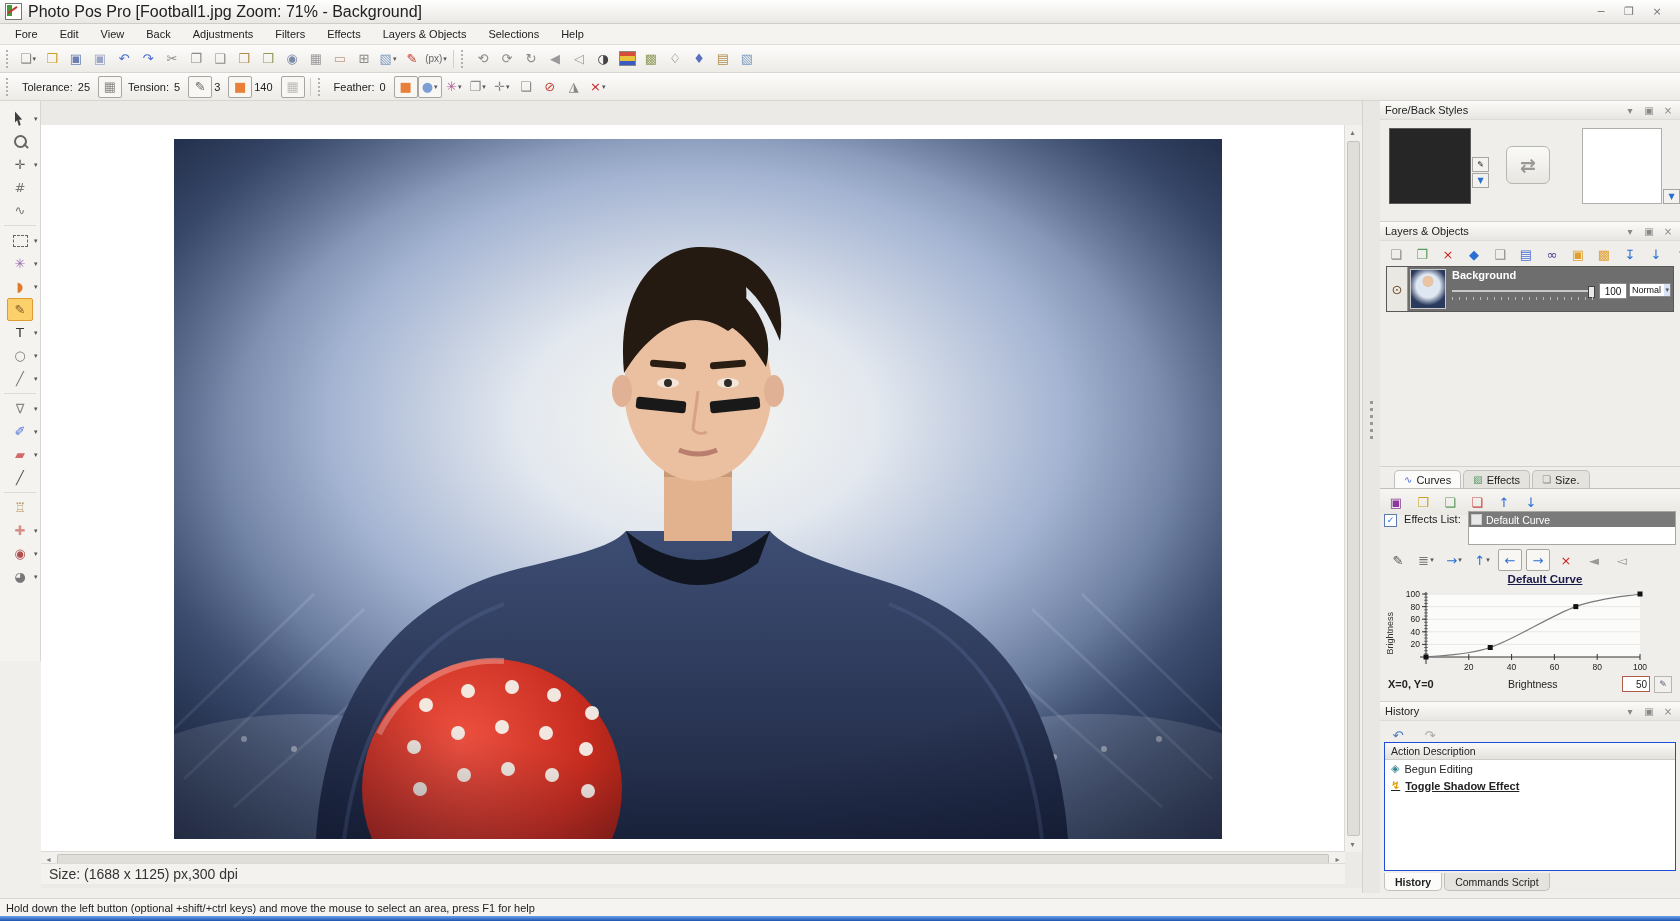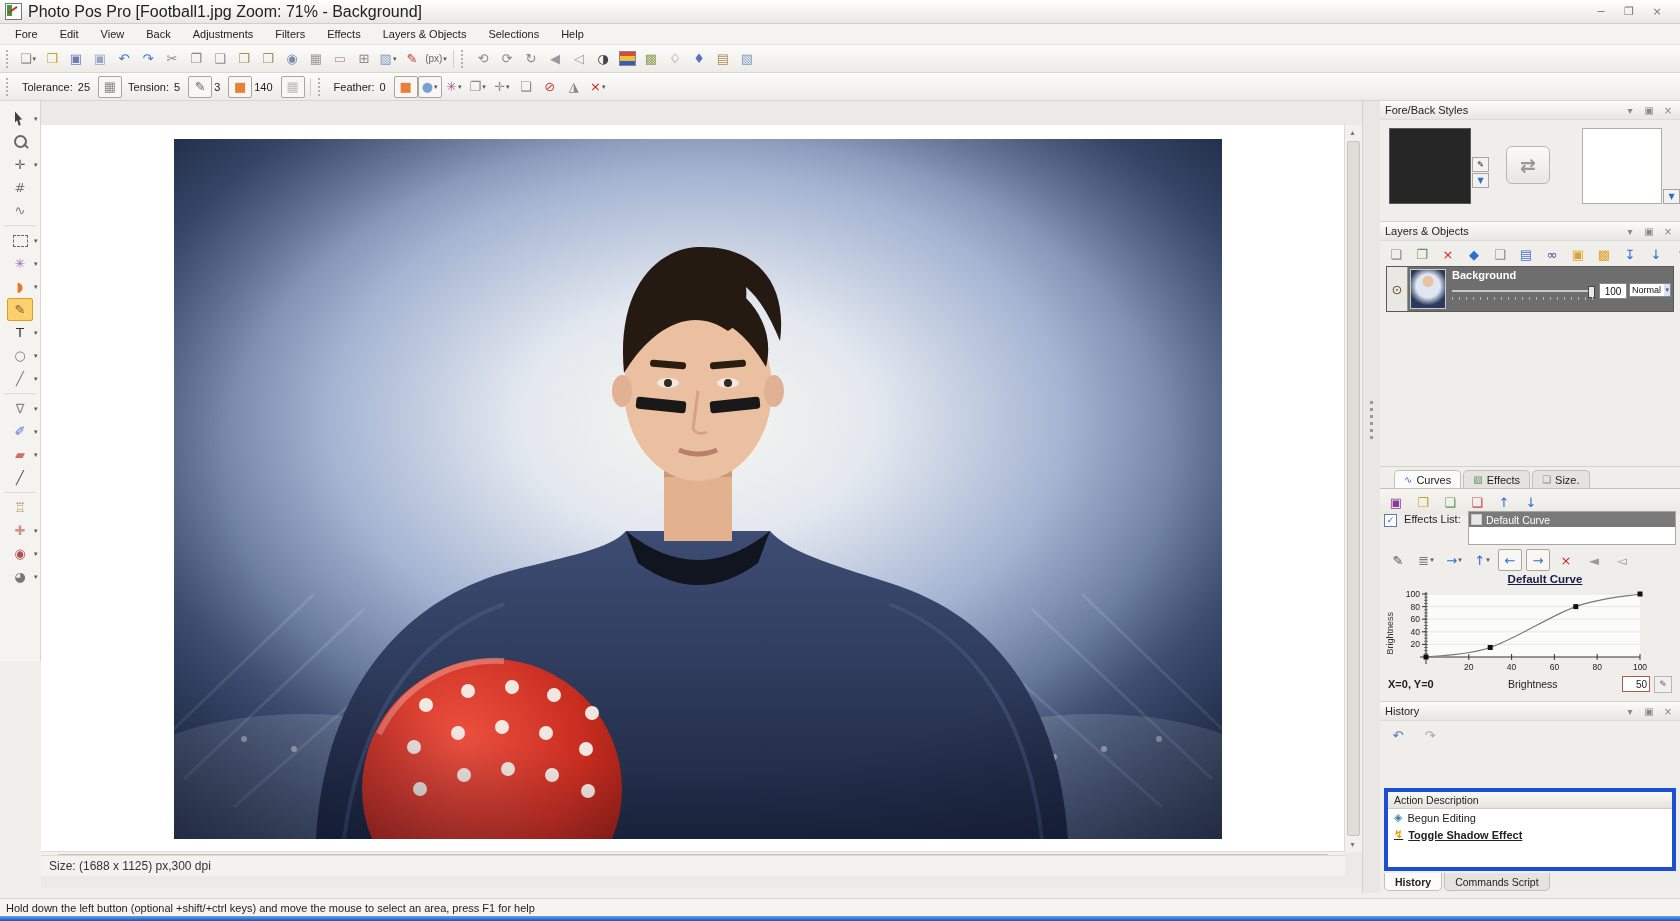--- a/index.html
+++ b/index.html
@@ -59,22 +59,22 @@
   .smicon{font-family:"DejaVu Sans",sans-serif;font-size:10px;color:#888;width:14px;height:14px;
           display:flex;align-items:center;justify-content:center;}
   .canvaswhite{position:absolute;left:0;top:24px;right:17px;bottom:36px;background:#ffffff;overflow:hidden;}
   .photo{position:absolute;left:133px;top:14px;width:1048px;height:700px;}
   .vscroll{position:absolute;right:0;top:24px;width:17px;bottom:36px;background:#f2f1ee;border-left:1px solid #dddbd5;}
   .hscroll{position:absolute;left:0;right:17px;bottom:20px;height:16px;background:#f2f1ee;border-top:1px solid #dddbd5;}
   .scrollthumb-h{position:absolute;left:16px;right:16px;top:2px;bottom:2px;background:#e0ded8;border:1px solid #c6c4be;border-radius:2px;}
   .scrollthumb-v{position:absolute;top:16px;bottom:16px;left:2px;right:2px;background:#e0ded8;border:1px solid #c6c4be;border-radius:2px;}
   .sarrow{position:absolute;font-family:"DejaVu Sans",sans-serif;font-size:8px;color:#777;width:15px;height:15px;
           display:flex;align-items:center;justify-content:center;}
-  .sizebar{position:absolute;left:0;right:17px;bottom:12px;height:20px;background:#f3f2ef;border-top:1px solid #dddbd5;
-           display:flex;align-items:center;padding-left:8px;font-size:12px;color:#333;}
+  .sizebar{position:absolute;left:0;right:17px;bottom:4px;height:20px;background:#f3f2ef;border-top:1px solid #dddbd5;
+           display:flex;align-items:center;padding-left:8px;font-size:14px;color:#333;}
   
   .splitter{left:1362px;top:101px;width:18px;height:792px;background:#e9e7e3;border-left:1px solid #d4d2cc;border-right:1px solid #d4d2cc;}
   .splitdots{position:absolute;left:7px;top:300px;width:3px;height:40px;
              background:repeating-linear-gradient(#9a9892 0 3px,transparent 3px 7px);}
   
   .panels{left:1380px;top:101px;width:300px;height:792px;background:#3b82f6;}
   .panel{position:absolute;left:0;width:300px;border-bottom:1px solid #d4d2cc;background:#efeeea;box-sizing:border-box;}
   .phead{height:18px;display:flex;align-items:center;padding:0 5px;background:linear-gradient(#fbfbf9,#e8e6e1);
          border-bottom:1px solid #dddbd5;gap:6px;}
   .ptitle{flex:1;color:#222;}
@@ -128,21 +128,21 @@
   .ylab span{transform:rotate(180deg);writing-mode:vertical-rl;font-size:9px;color:#333;}
   .cbottom{position:absolute;left:8px;right:6px;top:208px;height:18px;display:flex;align-items:center;}
   .coords{font-weight:bold;font-size:11px;}
   .xaxislabel{position:absolute;left:120px;font-size:10.5px;}
   .valbox{position:absolute;right:24px;width:24px;height:14px;background:#fff;border:1px solid #b05a4a;
           font-size:10px;display:flex;align-items:center;justify-content:flex-end;padding-right:2px;}
   .valicon{position:absolute;right:2px;width:16px;height:15px;border:1px solid #b8b6b0;background:#f2f0ec;
            display:flex;align-items:center;justify-content:center;font-family:"DejaVu Sans",sans-serif;font-size:9px;color:#557;}
   
   .hundo{display:flex;gap:8px;padding:3px 6px;}
-  .hlistbox{position:absolute;left:4px;right:4px;top:40px;bottom:22px;background:#fff;border:4px solid #1d4ed8;margin-top:46px;}
+  .hlistbox{position:absolute;left:4px;right:4px;top:40px;bottom:22px;background:#fff;border:1px solid #1d4ed8;}
   .hcolhead{height:16px;background:linear-gradient(#fafaf8,#e4e2dc);border-bottom:1px solid #cfcdc7;
             display:flex;align-items:center;padding-left:6px;font-size:10.5px;}
   .hentry{display:flex;align-items:center;gap:5px;padding:2px 4px 2px 6px;}
   .hentry.em{font-weight:bold;text-decoration:underline;}
   .htabs{position:absolute;left:4px;bottom:2px;display:flex;gap:2px;}
   .htab{height:17px;padding:0 10px;border:1px solid #c2c0ba;border-top:none;border-radius:0 0 5px 5px;
         background:#e5e3dd;display:flex;align-items:center;font-size:10.5px;}
   .htab.active{background:#fbfbf9;font-weight:bold;}
   
   .statusbar{left:0;top:898px;width:1680px;height:18px;background:#f5f4f1;border-top:1px solid #d8d6d0;

